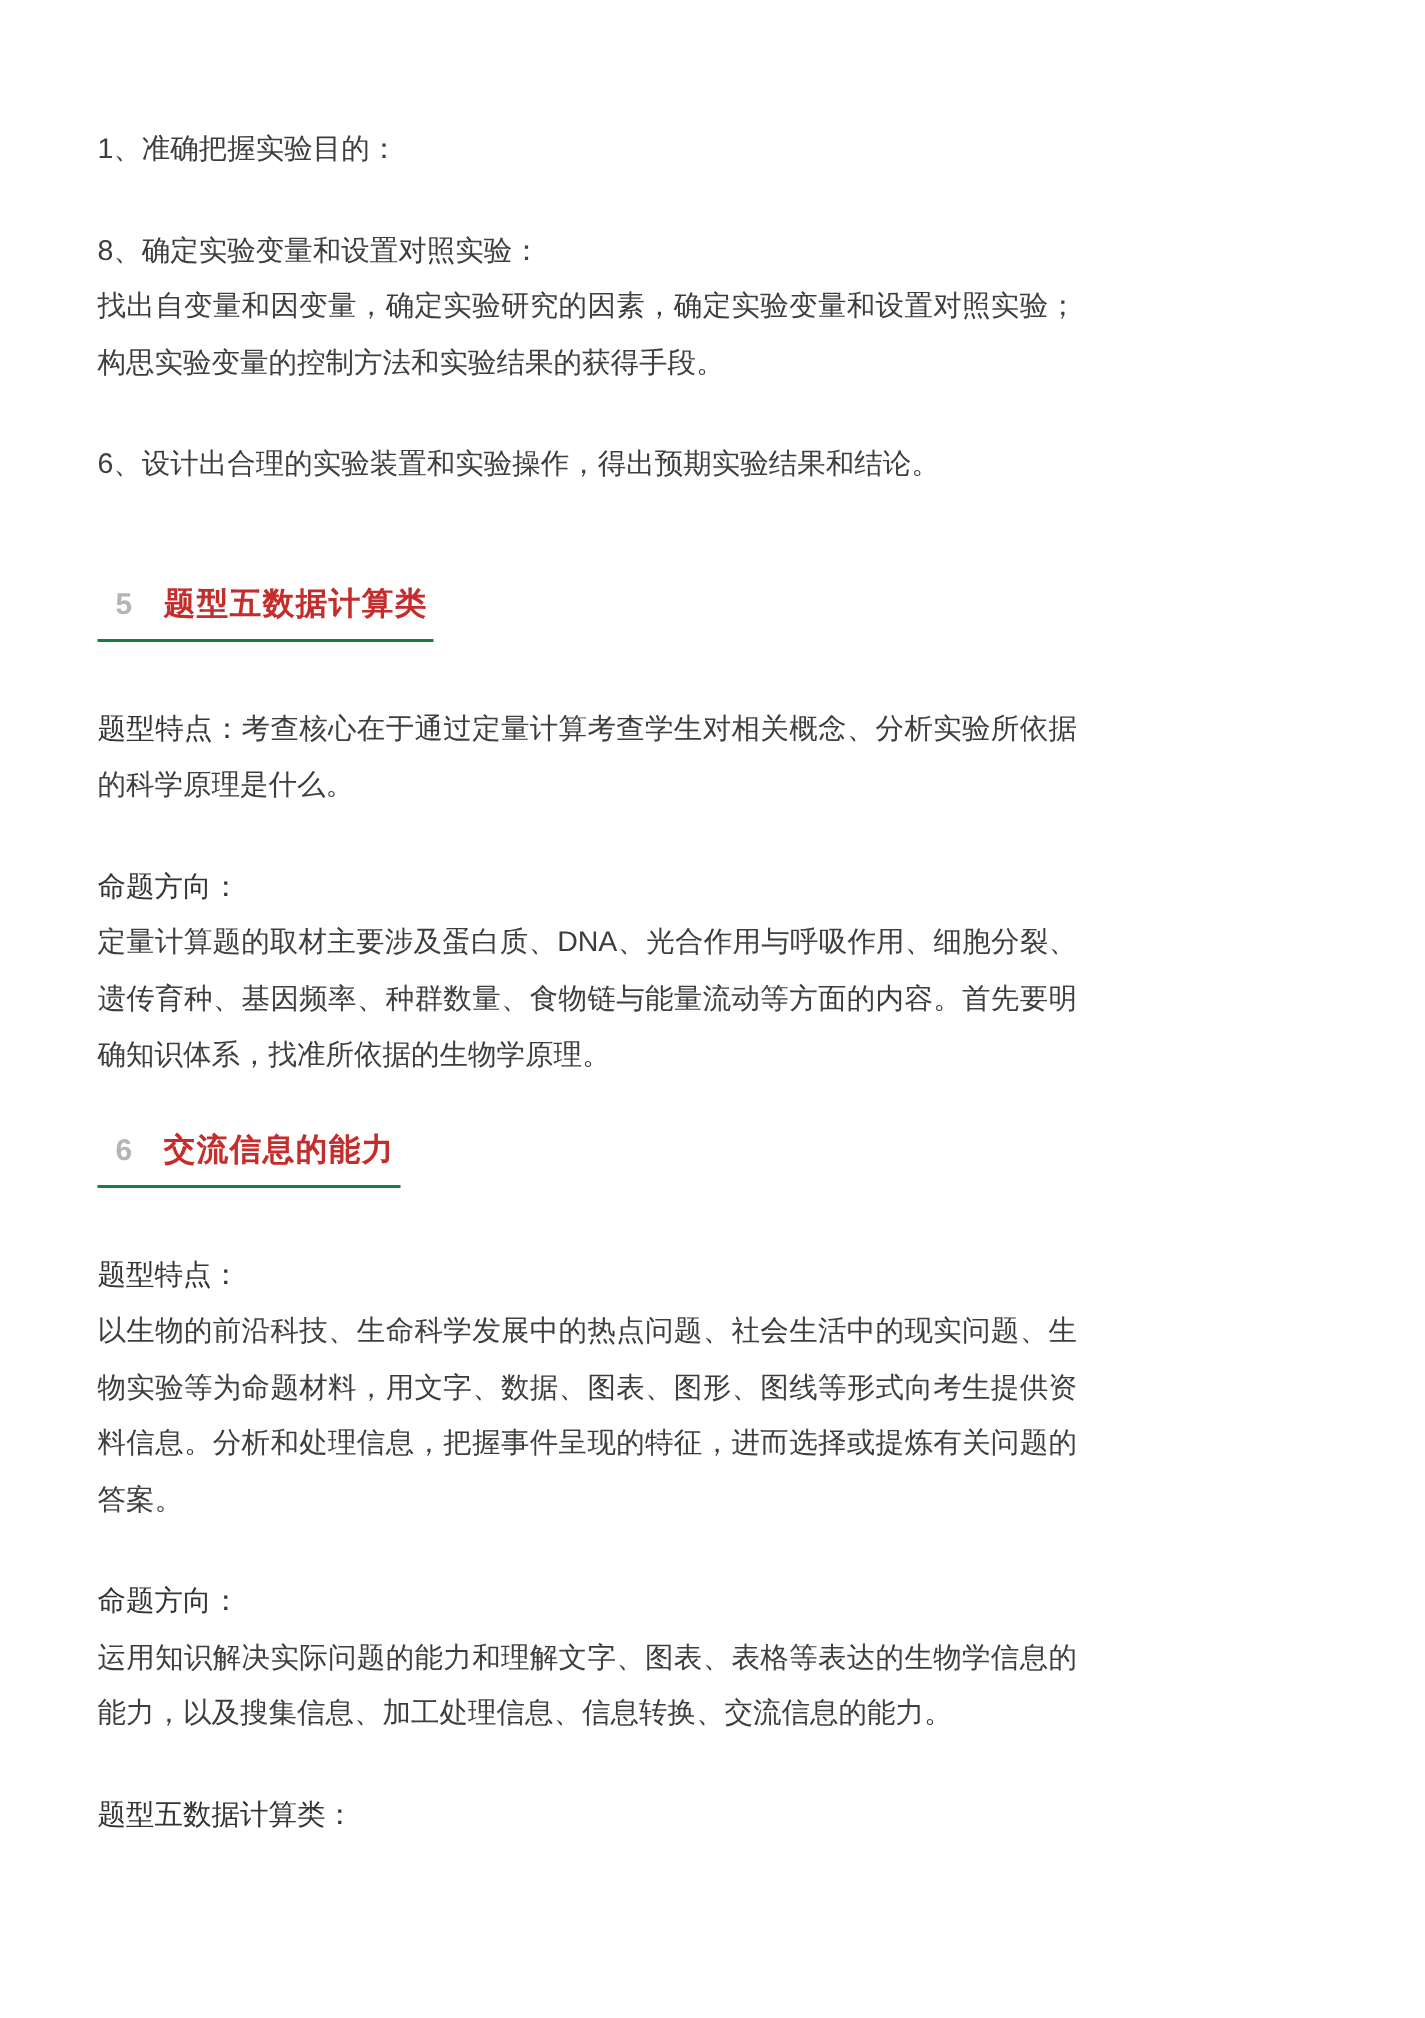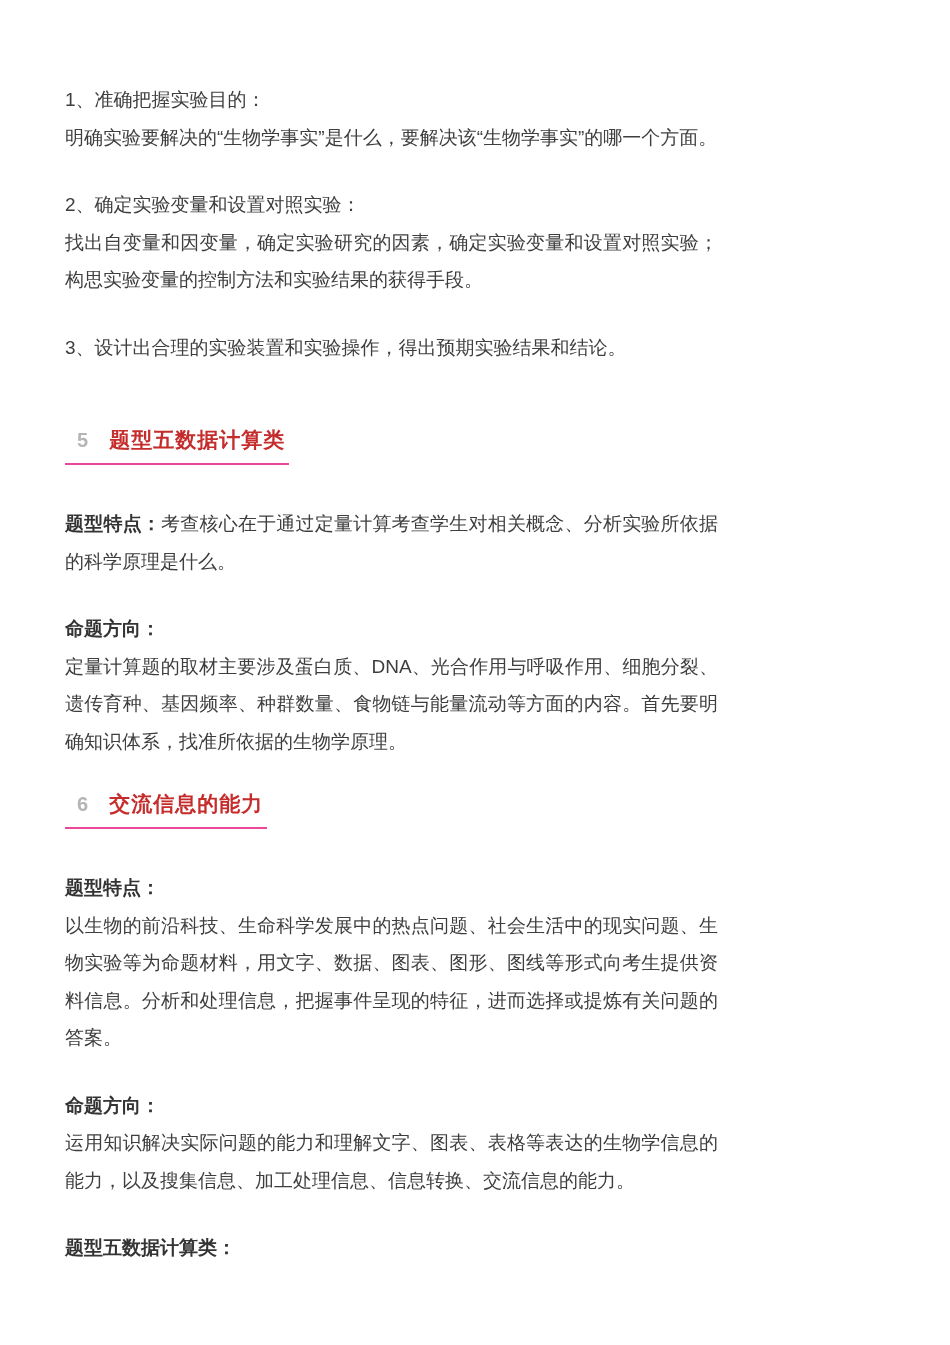--- a/index.html
+++ b/index.html
@@ -23,26 +23,26 @@
   }
   .para {
     font-size: 19px;
     line-height: 37.5px;
     margin: 0 0 30px 0;
     text-align: justify;
     text-justify: inter-ideograph;
   }
   .para:last-child { margin-bottom: 0; }
   .bold-label {
-    font-weight: bold;
+    font-weight: normal;
     color: #343434;
   }
   .section-header {
     display: inline-block;
-    border-bottom: 2px solid #ec4899;
+    border-bottom: 2px solid #15803d;
     padding: 0 4px 7px 12px;
     margin: 30px 0 40px 0;
     line-height: 28px;
     white-space: nowrap;
   }
   .section-number {
     font-size: 20px;
     font-weight: bold;
     color: #b5b5b5;
     margin-right: 21px;
@@ -54,31 +54,30 @@
     letter-spacing: 1px;
   }
 </style>
 </head>
 <body>
 
 <div class="page">
 
   <div class="para">
     <div>1、准确把握实验目的：</div>
-    <div>明确实验要解决的“生物学事实”是什么，要解决该“生物学事实”的哪一个方面。</div>
   </div>
 
 
   <div class="para">
-    <div>2、确定实验变量和设置对照实验：</div>
+    <div>8、确定实验变量和设置对照实验：</div>
     <div>找出自变量和因变量，确定实验研究的因素，确定实验变量和设置对照实验；构思实验变量的控制方法和实验结果的获得手段。</div>
   </div>
 
   <div class="para">
-    <div>3、设计出合理的实验装置和实验操作，得出预期实验结果和结论。</div>
+    <div>6、设计出合理的实验装置和实验操作，得出预期实验结果和结论。</div>
   </div>
 
   <div>
     <div class="section-header">
       <span class="section-number">5</span><span class="section-title">题型五数据计算类</span>
     </div>
 
     <div class="para">
       <span class="bold-label">题型特点：</span><span>考查核心在于通过定量计算考查学生对相关概念、分析实验所依据的科学原理是什么。</span>
     </div>

